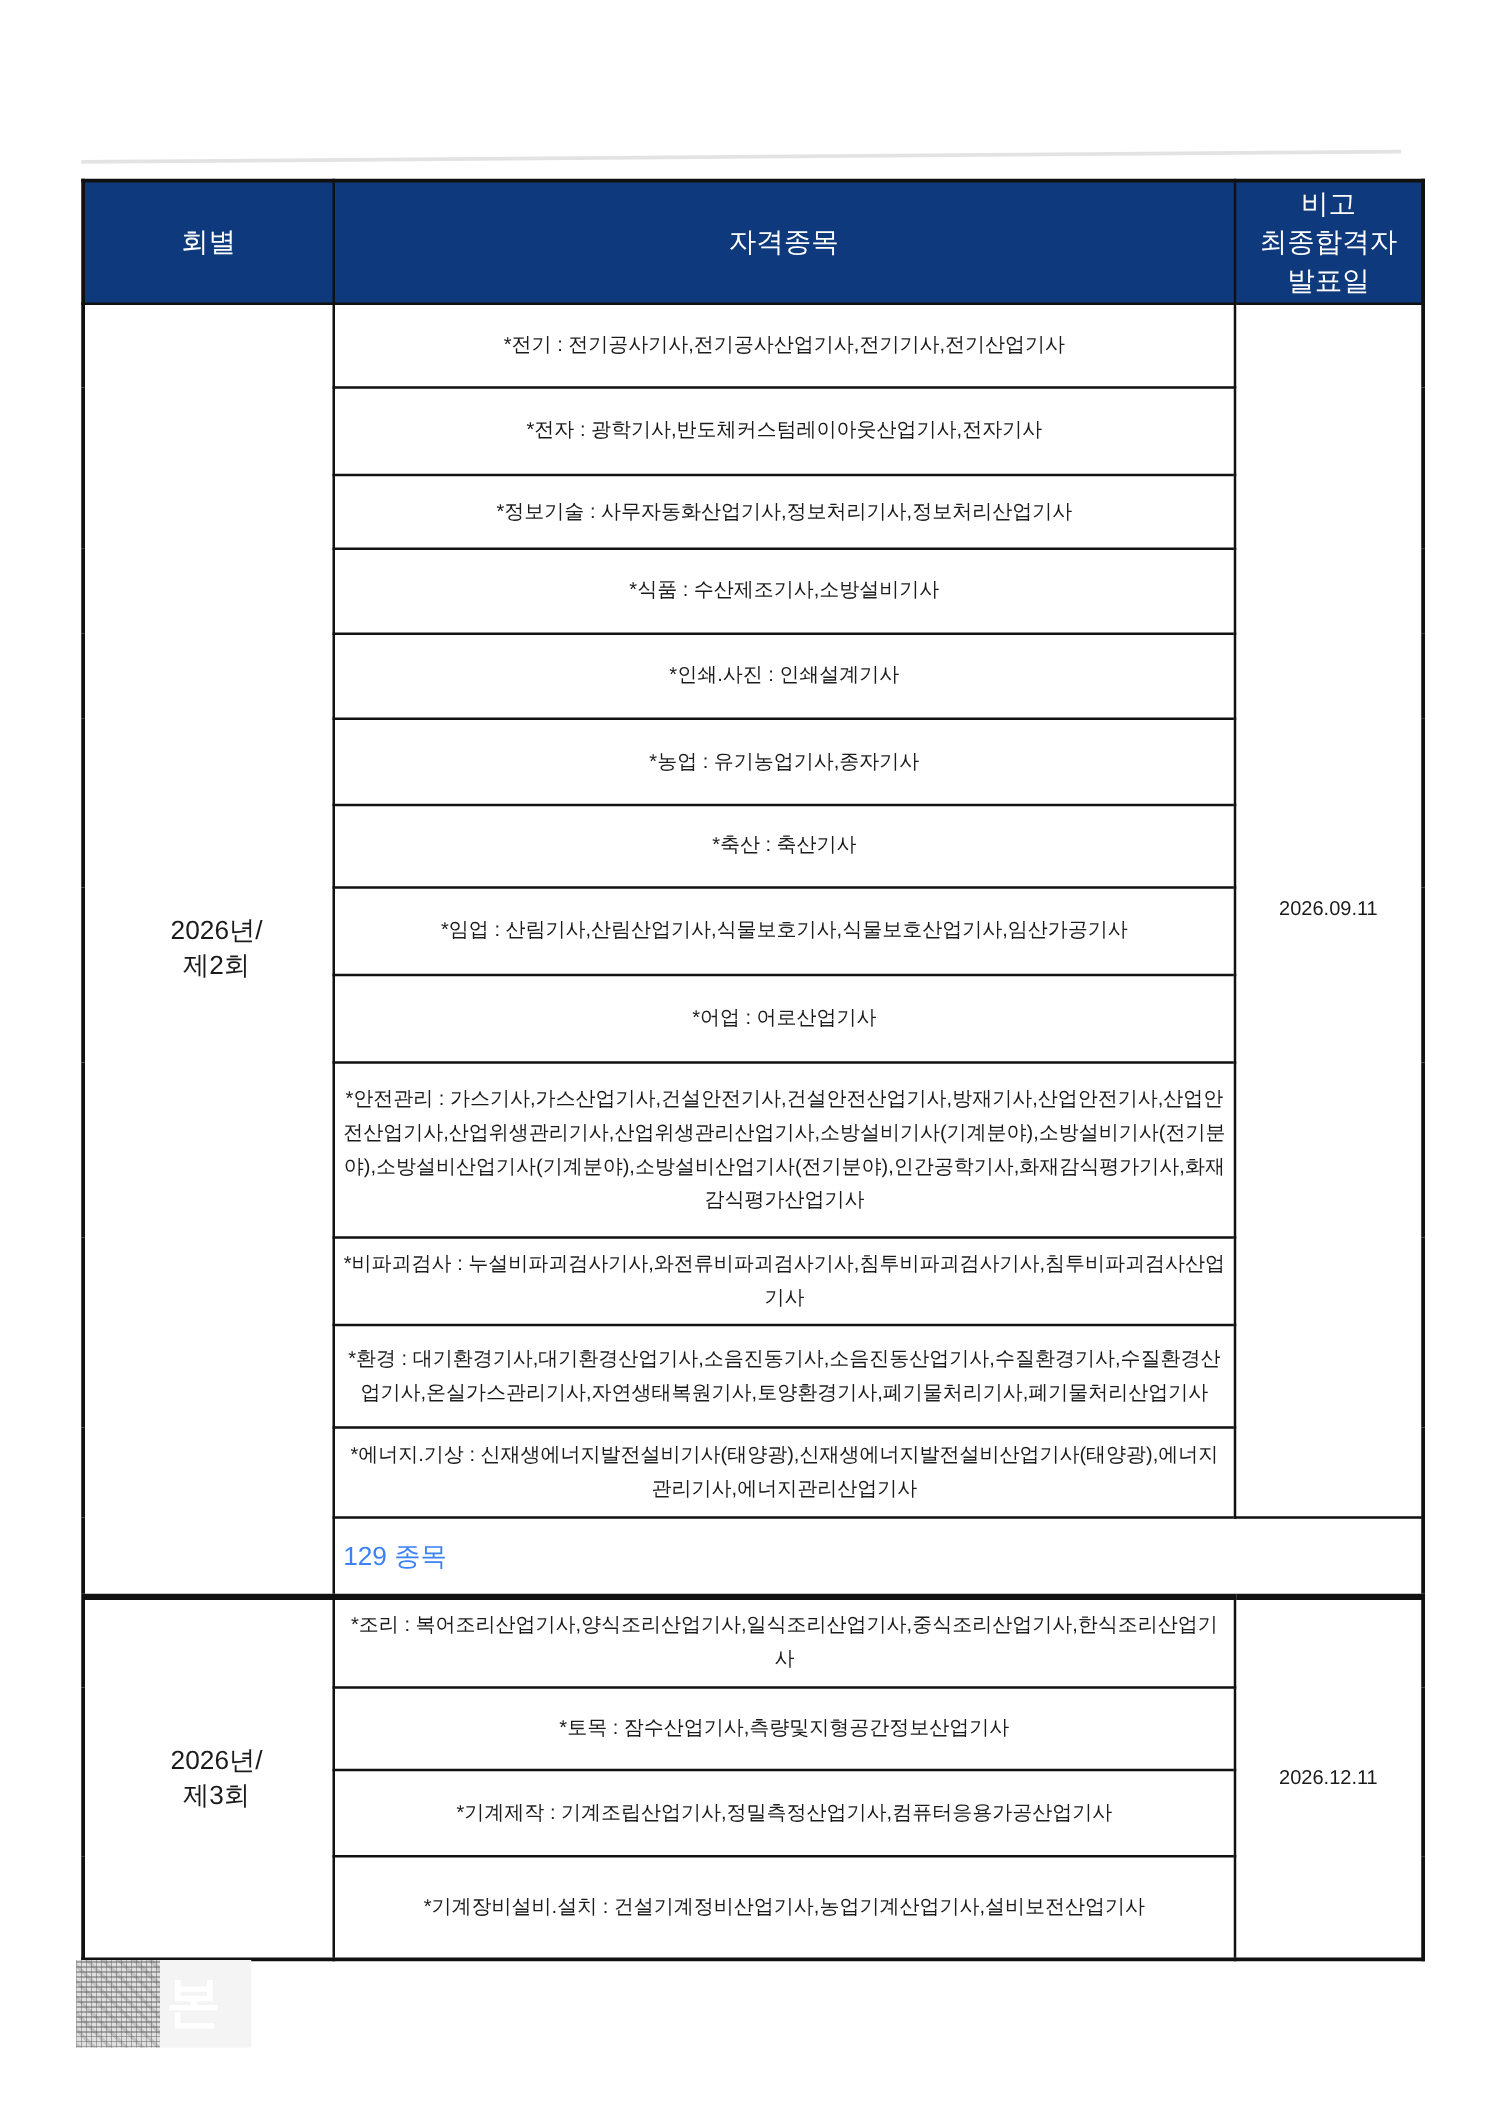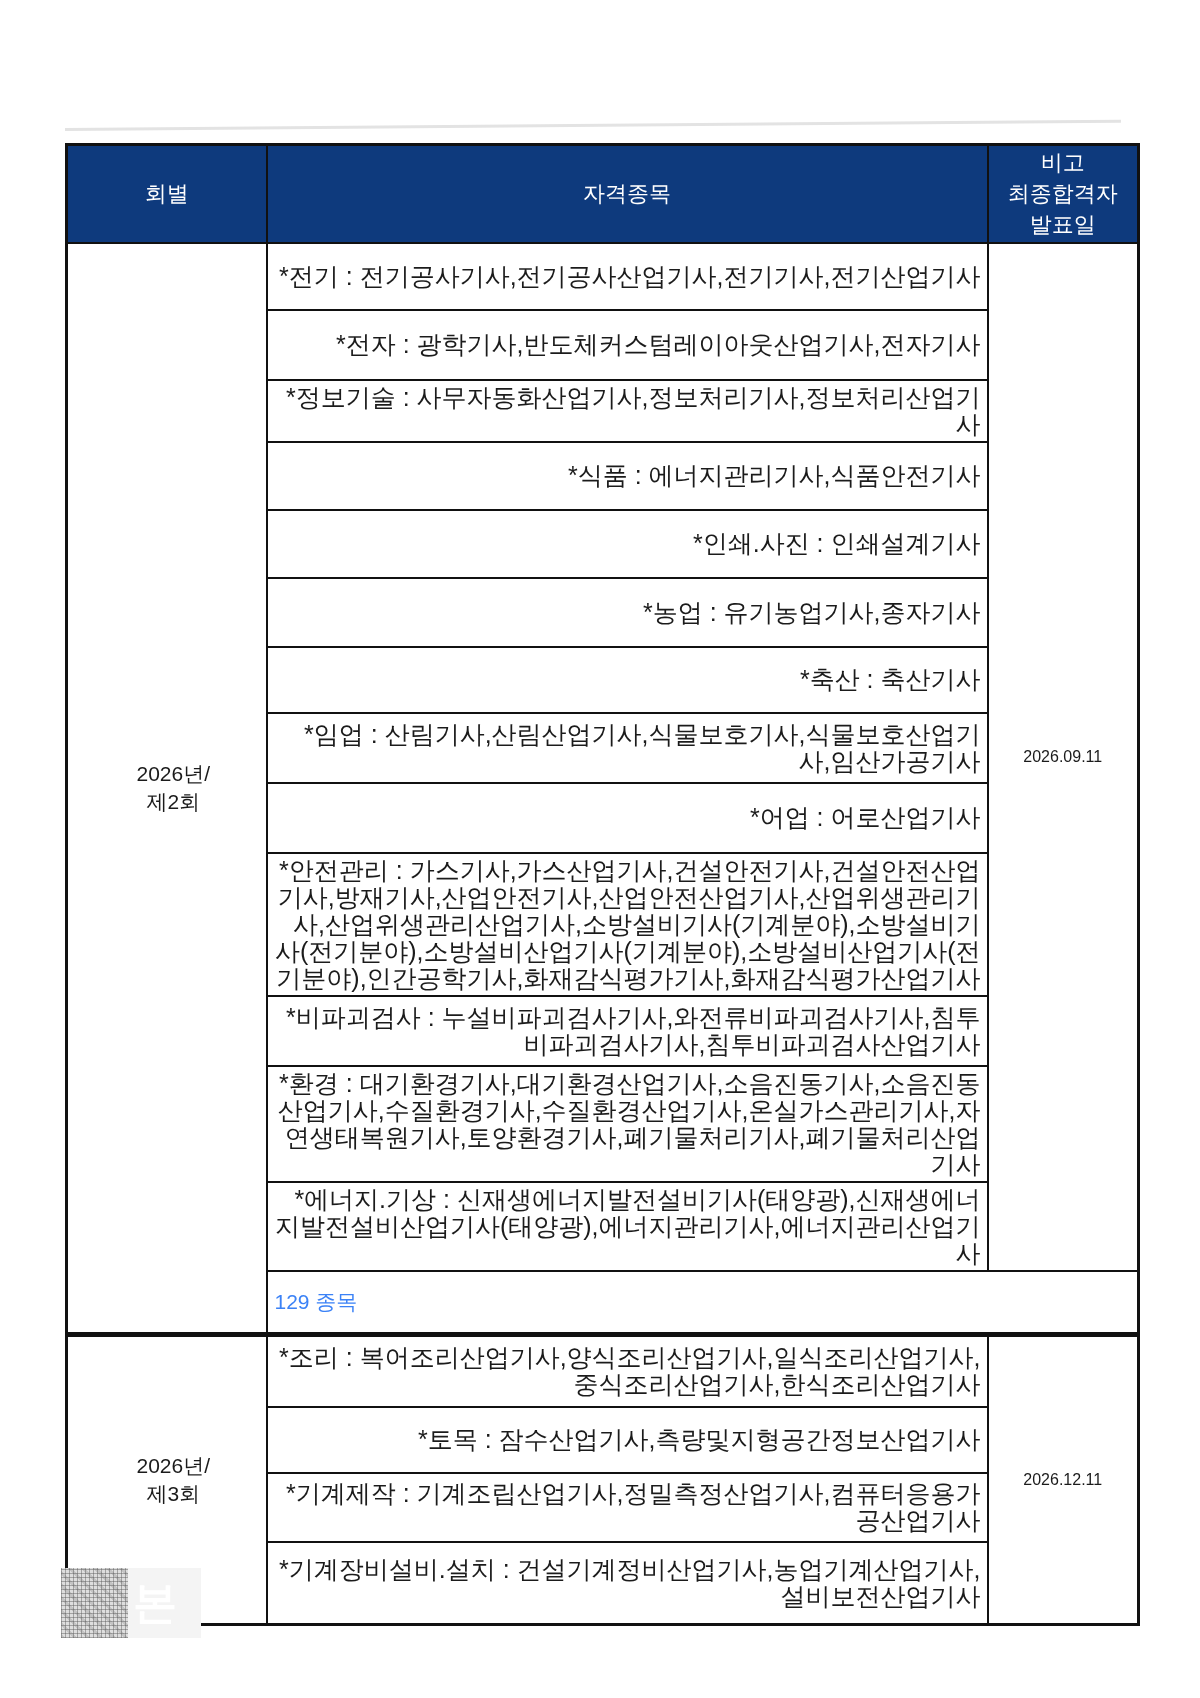--- a/index.html
+++ b/index.html
@@ -40,23 +40,23 @@
     background: #0e3a7d;
     color: #ffffff;
     font-size: 22px;
     line-height: 31px;
     text-align: center;
     vertical-align: middle;
     white-space: pre-line;
     height: 98px;
   }
   td.cat {
-    font-size: 25px;
+    font-size: 16px;
     line-height: 27px;
-    text-align: right;
+    text-align: center;
     vertical-align: middle;
     padding: 3px 6px 3px 7px;
     word-break: break-all;
     color: #1b1b1b;
   }
   td.session {
     font-size: 21px;
     line-height: 28px;
     text-align: center;
     vertical-align: middle;
@@ -137,21 +137,21 @@
         <td class="cat">*전기 : 전기공사기사,전기공사산업기사,전기기사,전기산업기사</td>
         <td class="datecell" rowspan="13">2026.09.11</td>
       </tr>
       <tr style="height:70px">
         <td class="cat">*전자 : 광학기사,반도체커스텀레이아웃산업기사,전자기사</td>
       </tr>
       <tr style="height:59px">
         <td class="cat">*정보기술 : 사무자동화산업기사,정보처리기사,정보처리산업기사</td>
       </tr>
       <tr style="height:68px">
-        <td class="cat">*식품 : 에너지관리기사,식품안전기사</td>
+        <td class="cat">*식품 : 수산제조기사,소방설비기사</td>
       </tr>
       <tr style="height:68px">
         <td class="cat">*인쇄.사진 : 인쇄설계기사</td>
       </tr>
       <tr style="height:69px">
         <td class="cat">*농업 : 유기농업기사,종자기사</td>
       </tr>
       <tr style="height:66px">
         <td class="cat">*축산 : 축산기사</td>
       </tr>

